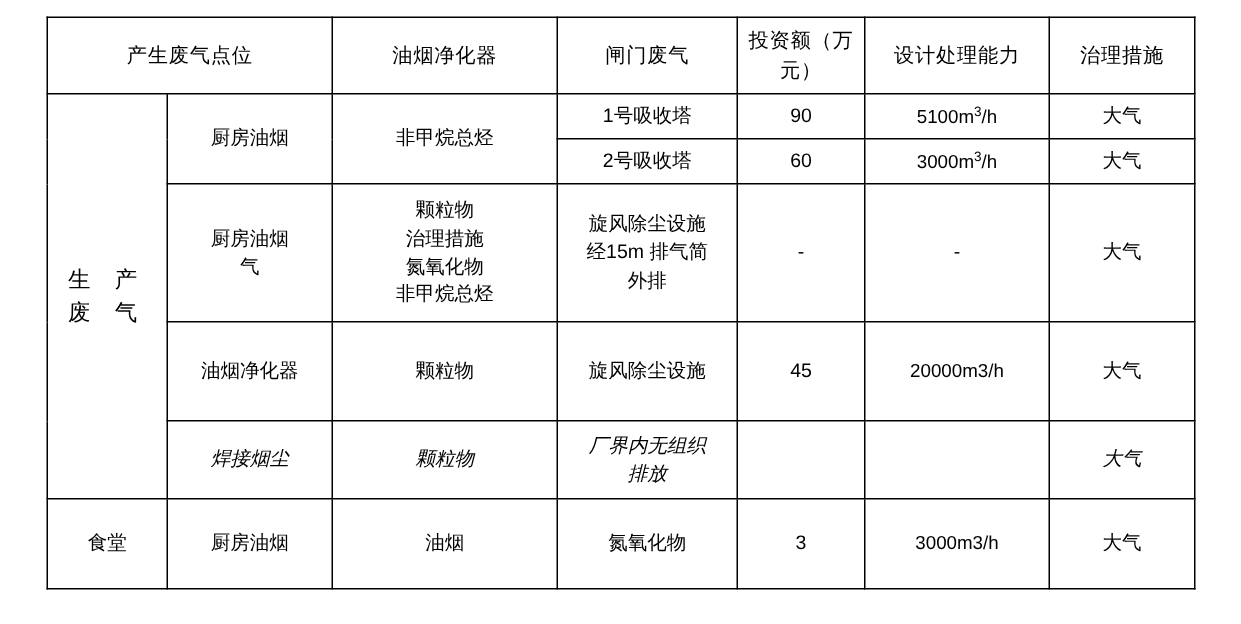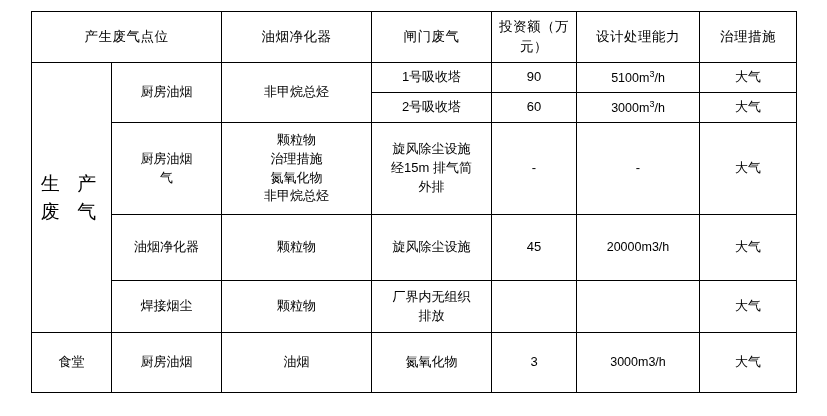--- a/index.html
+++ b/index.html
@@ -46,36 +46,36 @@
   .col-a { width: 80px; }
   .col-b { width: 110px; }
   .col-c { width: 150px; }
   .col-d { width: 120px; }
   .col-e { width: 85px; }
   .col-f { width: 123px; }
   .col-g { width: 97px; }
   .group-label {
     letter-spacing: 6px;
     line-height: 2.0;
-    font-size: 19px;
+    font-size: 15px;
   }
   .multi {
     line-height: 1.6;
   }
   .nowrap-small { font-size: 12.5px; }
   sup {
     font-size: 9px;
     vertical-align: super;
   }
   .dash { font-size: 13px; }
   .r1 { height: 30px; }
   .r2 { height: 30px; }
   .r3 { height: 92px; }
   .r4 { height: 66px; }
-  .r5 { height: 52px; }
+  .r5 { height: 52px; font-style: italic; }
   .r6 { height: 60px; }
 </style>
 </head>
 <body>
 
 <div class="page">
   <table class="emission-table">
     <colgroup>
       <col class="col-a">
       <col class="col-b">

